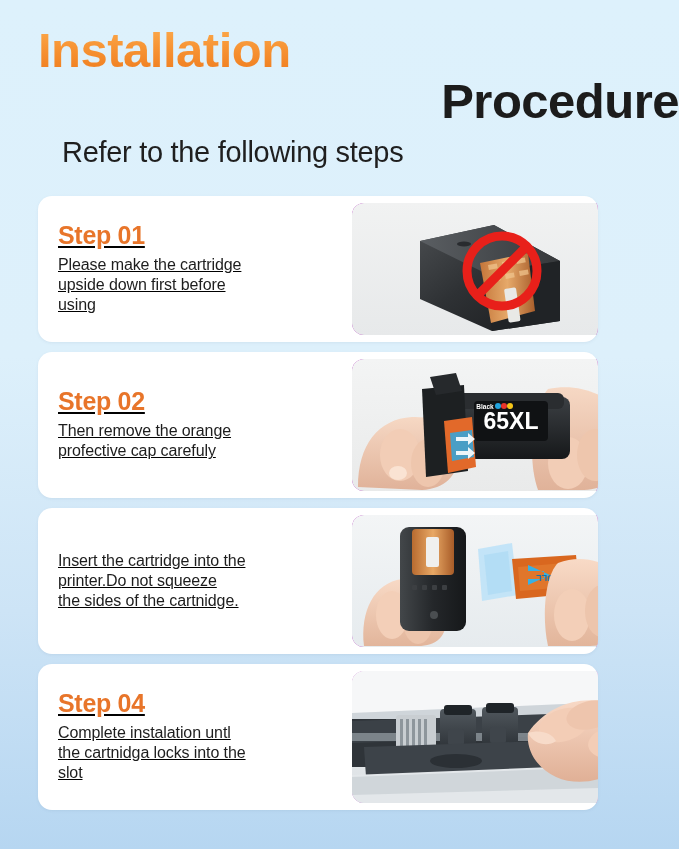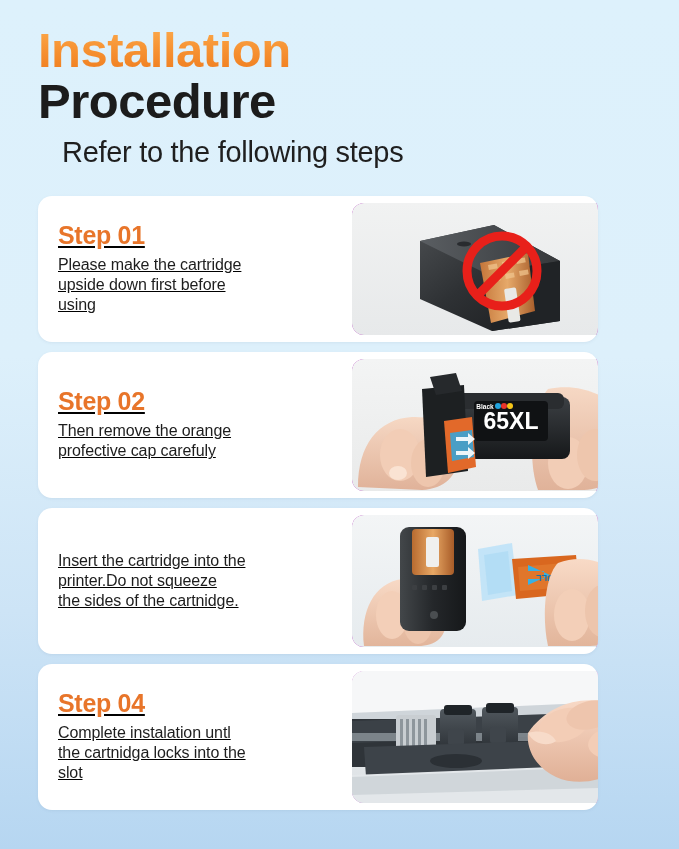--- a/index.html
+++ b/index.html
@@ -32,20 +32,21 @@
   }
 
   .title-procedure {
     font-size:49px;
     font-weight:bold;
     line-height:1.06;
     letter-spacing:-0.5px;
     color:#1c1c1c;
     display:block;
     margin-top:2px;
+    text-align:right;
   }
 
   .subtitle {
     font-size:29px;
     font-weight:400;
     color:#1f1f1f;
     line-height:1.1;
     margin-top:9px;
     letter-spacing:-0.3px;
     margin-left:24px;

